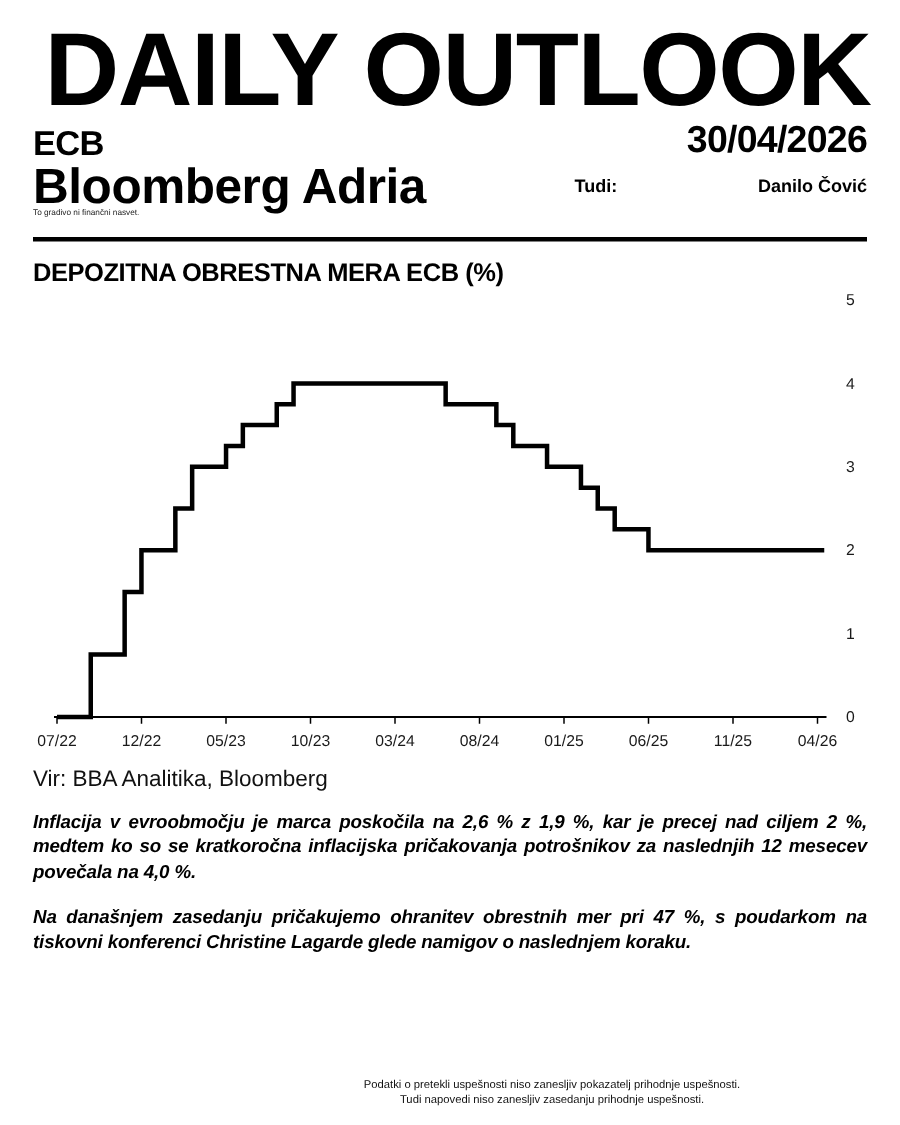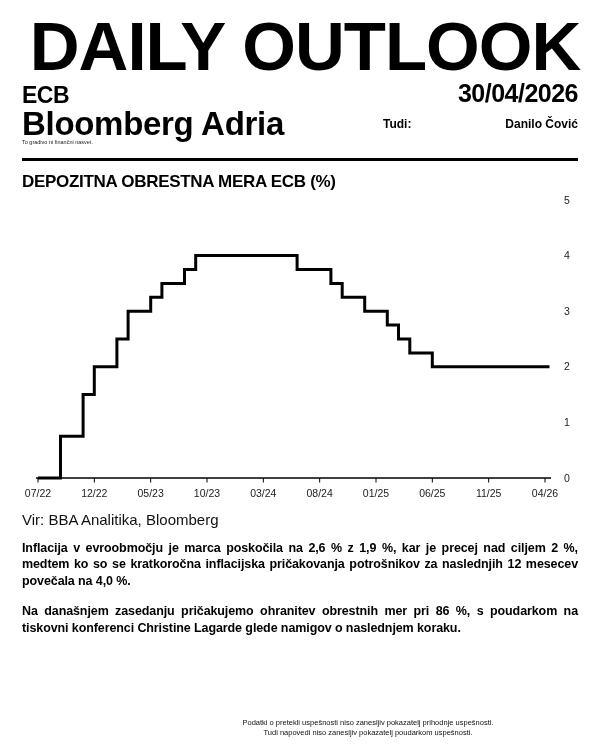--- a/index.html
+++ b/index.html
@@ -22,21 +22,21 @@
   .author-role{text-align:right;}
   .micro{left:22px;top:139px;font-size:5.5px;color:#222;}
   .rule{left:22px;top:158px;width:556px;height:3px;background:#000;}
   .chart-title{left:22px;top:172px;font-size:17px;font-weight:bold;letter-spacing:-0.3px;}
   .chart-wrap{left:0;top:190px;width:600px;height:330px;}
   svg text{font-family:"Liberation Sans",sans-serif;fill:#1a1a1a;}
   .source{left:22px;top:511px;font-size:15px;color:#111;}
   .body-copy{left:22px;top:540px;width:556px;}
   .body-copy p{
     margin:0 0 14px 0;font-size:12.5px;font-weight:bold;line-height:16.4px;
-    text-align:justify;letter-spacing:-0.1px;
+    text-align:justify;letter-spacing:-0.1px;font-style:italic;
   }
   .footer{right:22px;top:718px;width:420px;font-size:7.5px;line-height:9.5px;text-align:center;color:#111;}
 </style>
 </head>
 <body>
 
 <div class="abs masthead">DAILY OUTLOOK</div>
 
 <div class="abs topic">ECB</div>
 <div class="abs date">30/04/2026</div>
@@ -83,19 +83,19 @@
       <text x="567" y="124.69999999999999" text-anchor="middle" font-size="10.5">3</text>
       <text x="567" y="69.1" text-anchor="middle" font-size="10.5">4</text>
       <text x="567" y="13.5" text-anchor="middle" font-size="10.5">5</text>
       <path d="M 38.0 288.0 L 60.5 288.0 L 60.5 246.3 L 83.1 246.3 L 83.1 204.6 L 94.3 204.6 L 94.3 176.8 L 116.9 176.8 L 116.9 149.0 L 128.1 149.0 L 128.1 121.2 L 150.7 121.2 L 150.7 107.3 L 161.9 107.3 L 161.9 93.4 L 184.5 93.4 L 184.5 79.5 L 195.7 79.5 L 195.7 65.6 L 297.1 65.6 L 297.1 79.5 L 330.9 79.5 L 330.9 93.4 L 342.2 93.4 L 342.2 107.3 L 364.7 107.3 L 364.7 121.2 L 387.3 121.2 L 387.3 135.1 L 398.5 135.1 L 398.5 149.0 L 409.8 149.0 L 409.8 162.9 L 432.3 162.9 L 432.3 176.8 L 549.5 176.8" fill="none" stroke="#000000" stroke-width="3" stroke-linejoin="miter" stroke-linecap="butt"></path>
     </svg></div>
 
 <div class="abs source">Vir: BBA Analitika, Bloomberg</div>
 
 <div class="abs body-copy">
   <p>Inflacija v evroobmočju je marca poskočila na 2,6 % z 1,9 %, kar je precej nad ciljem 2 %, medtem ko so se kratkoročna inflacijska pričakovanja potrošnikov za naslednjih 12 mesecev povečala na 4,0 %.</p>
-  <p>Na današnjem zasedanju pričakujemo ohranitev obrestnih mer pri 86 %, s poudarkom na tiskovni konferenci Christine Lagarde glede namigov o naslednjem koraku.</p>
+  <p>Na današnjem zasedanju pričakujemo ohranitev obrestnih mer pri 47 %, s poudarkom na tiskovni konferenci Christine Lagarde glede namigov o naslednjem koraku.</p>
 </div>
 
 <div class="abs footer">
   <div>Podatki o pretekli uspešnosti niso zanesljiv pokazatelj prihodnje uspešnosti.</div>
-  <div>Tudi napovedi niso zanesljiv pokazatelj poudarkom uspešnosti.</div>
+  <div>Tudi napovedi niso zanesljiv zasedanju prihodnje uspešnosti.</div>
 </div>
 
 </body></html>

